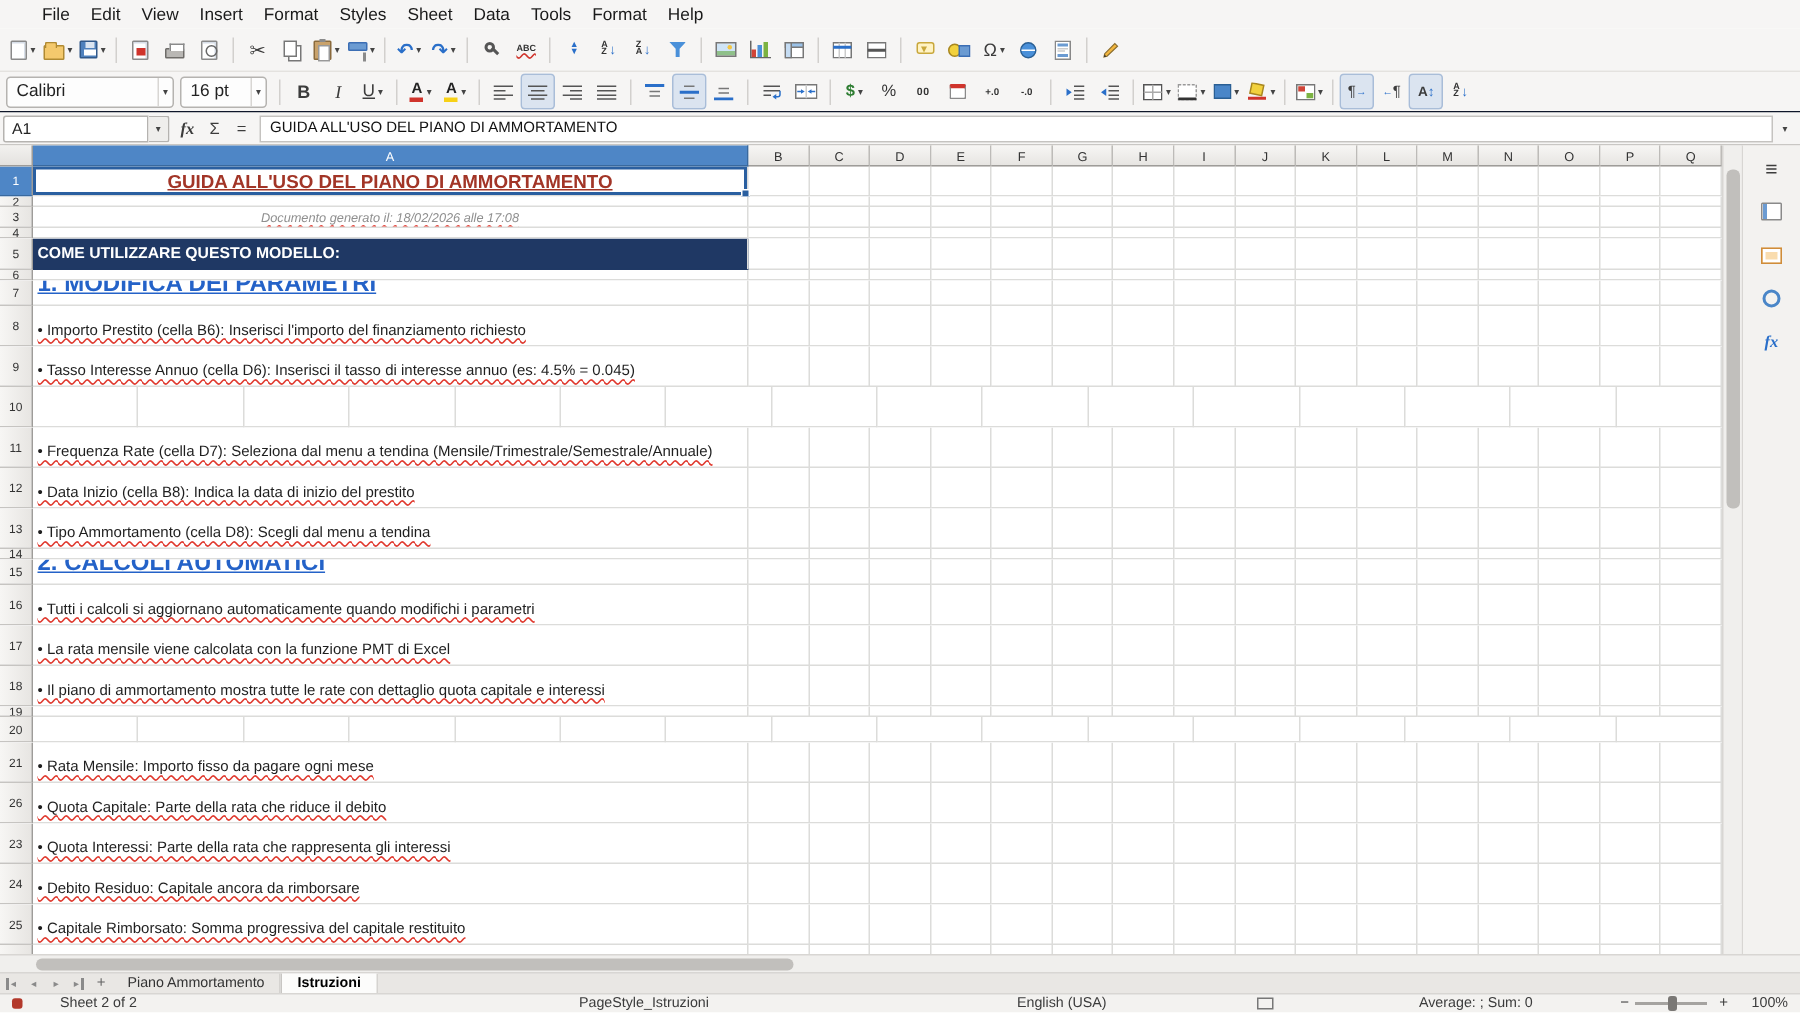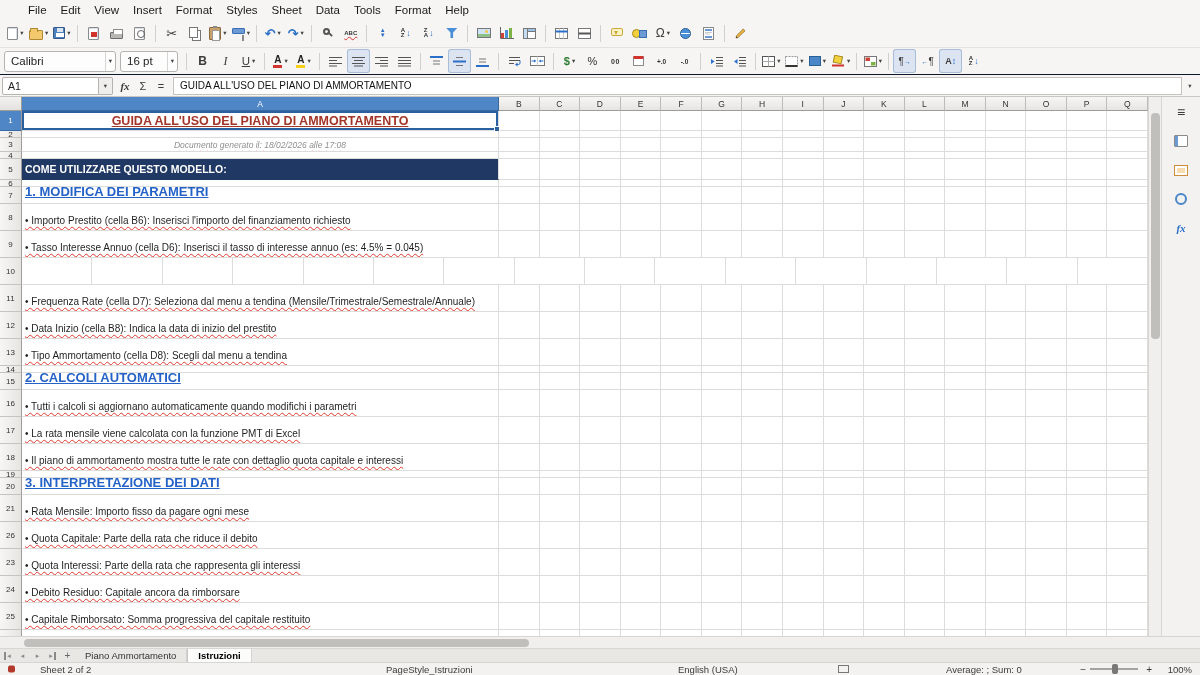--- a/index.html
+++ b/index.html
@@ -51,21 +51,21 @@
 .cx{flex:1;border-right:1px solid #dcdcda;border-bottom:1px solid #dcdcda}
 .fill .ca,.fill .cx,.fill .rhdr{border-bottom:none}
 .ca.sel{box-shadow:inset 0 0 0 2px var(--sel-c);overflow:visible}
 .selh{position:absolute;right:-2px;bottom:-2px;width:6px;height:6px;background:var(--sel-c);border:1px solid #fff;z-index:2}
 .c-title{align-items:center;justify-content:center;padding-bottom:0}
 .c-title span{color:var(--title-c);font-weight:700;font-size:12.5px;text-decoration:underline;white-space:nowrap}
 .c-note{align-items:center;justify-content:center;padding-bottom:0}
 .c-note span{color:#8f8f8f;font-style:italic;font-size:8.5px;white-space:nowrap}
 .c-band{background:var(--band-bg);align-items:center;padding-bottom:0;border-bottom-color:var(--band-bg)}
 .c-band span{color:#fff;font-weight:700;font-size:10.5px;white-space:nowrap}
-.c-heading span{color:var(--head-c);font-weight:700;font-size:13px;text-decoration:underline;white-space:nowrap}
+.c-heading span{color:var(--head-c);font-weight:700;font-size:16px;text-decoration:underline;white-space:nowrap}
 .c-bullet span{color:#1f1f1f;font-size:10px;white-space:nowrap}
 .spell{text-decoration-line:underline;text-decoration-style:wavy;text-decoration-color:var(--spell-c);text-decoration-thickness:1px;text-underline-offset:2px}
 
 
 .vscroll{width:13px;flex:none;background:#f0efed;border-left:1px solid #d8d6d3;position:relative}
 .vthumb{position:absolute;left:2px;top:16px;width:9px;height:226px;background:#c1bfbc;border-radius:4px}
 .sidebar{width:39px;flex:none;background:#f3f2f0;border-left:1px solid #d8d6d3;display:flex;flex-direction:column;align-items:center;padding-top:3px;gap:5px}
 .sbtn{width:26px;height:24px;display:flex;align-items:center;justify-content:center;border-radius:3px;color:#444}
 .sb-menu{font-size:14px;color:#3c3c3c}
 .isp{width:14px;height:12px;background:#fff;border:1px solid #8a8a8a;border-radius:1px;box-shadow:inset 3px 0 0 #6b9bd2}
@@ -1043,23 +1043,20 @@
             <span class="cx"></span>
             <span class="cx"></span>
             <span class="cx"></span>
             <span class="cx"></span>
             <span class="cx"></span>
             <span class="cx"></span>
             <span class="cx"></span>
           </div>
           <div class="grow" style="height: 17px;">
             <span class="rhdr">20</span>
-            <div class="ca c-heading">
-              <span>3. INTERPRETAZIONE DEI DATI</span>
-            </div>
             <span class="cx"></span>
             <span class="cx"></span>
             <span class="cx"></span>
             <span class="cx"></span>
             <span class="cx"></span>
             <span class="cx"></span>
             <span class="cx"></span>
             <span class="cx"></span>
             <span class="cx"></span>
             <span class="cx"></span>

